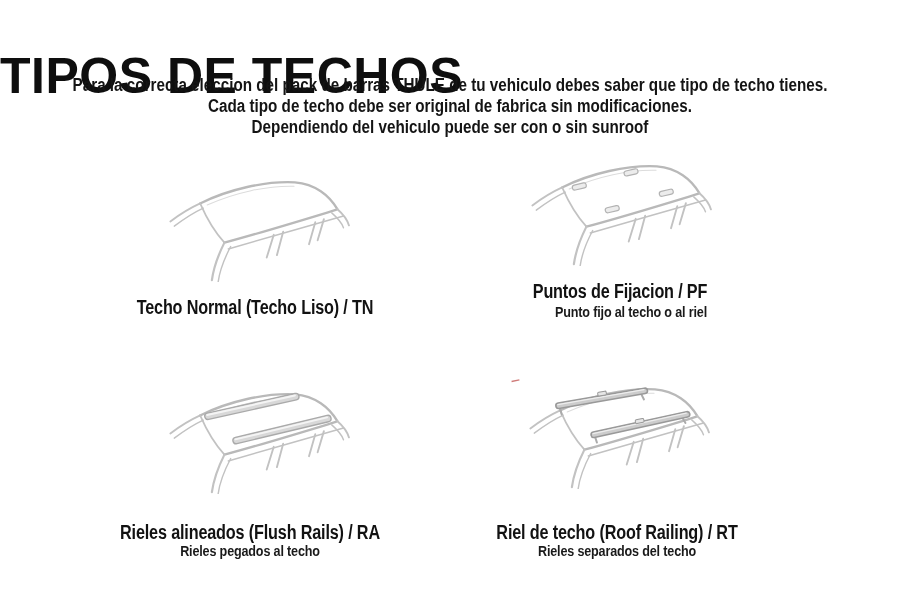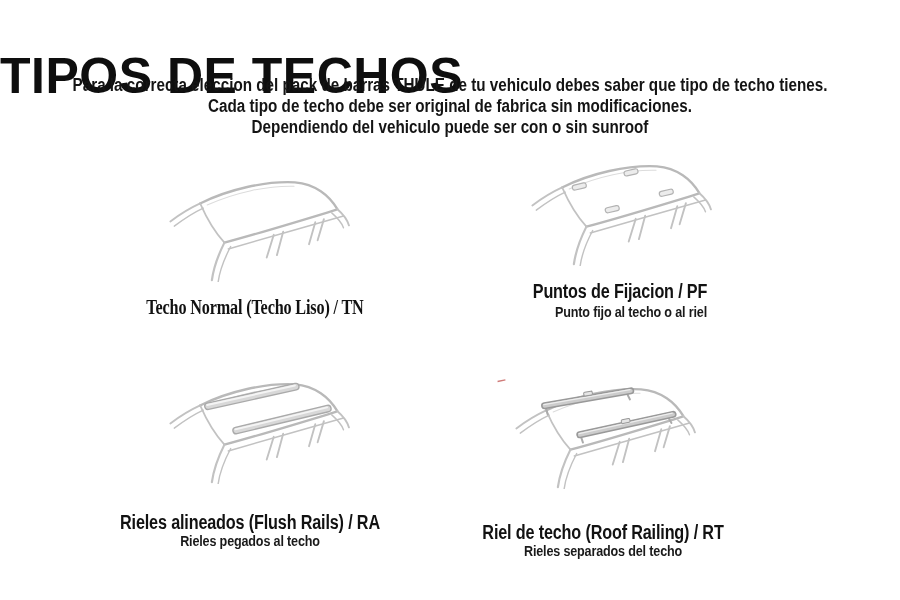--- a/index.html
+++ b/index.html
@@ -25,32 +25,32 @@
     position:absolute;width:360px;text-align:center;white-space:nowrap;
     font-size:20px;line-height:20px;font-weight:700;letter-spacing:-0.2px;
     color:#121212;transform:scaleX(0.81);transform-origin:50% 0;
   }
   .roof-sublabel{
     position:absolute;width:360px;text-align:center;white-space:nowrap;
     font-size:15px;line-height:15px;font-weight:700;letter-spacing:-0.2px;
     color:#1a1a1a;transform:scaleX(0.84);transform-origin:50% 0;
   }
   
-  #card-tn{left:60px;top:148px;width:420px;height:190px;font-family:Liberation Serif, serif;}
+  #card-tn{left:60px;top:148px;width:420px;height:190px;}
   #card-tn .roof-art{left:90px;top:20px;}
   #card-tn .roof-label{left:15px;top:149px;}
   #card-pf{left:430px;top:132px;width:420px;height:195px;}
   #card-pf .roof-art{left:82px;top:20px;}
   #card-pf .roof-label{left:10px;top:149px;}
   #card-pf .roof-sublabel{left:21px;top:172px;}
-  #card-ra{left:40px;top:352px;width:420px;height:215px;}
+  #card-ra{left:40px;top:362px;width:420px;height:215px;}
   #card-ra .roof-art{left:110px;top:18px;}
   #card-ra .roof-label{left:30px;top:160px;}
   #card-ra .roof-sublabel{left:30px;top:181px;}
-  #card-rt{left:413px;top:357px;width:420px;height:215px;}
+  #card-rt{left:427px;top:357px;width:420px;height:215px;}
   #card-rt .roof-art{left:83px;top:18px;}
   #card-rt .roof-label{left:10px;top:165px;}
   #card-rt .roof-sublabel{left:10px;top:186px;}
   svg.roof-art{width:235px;height:114px;}
 </style>
 </head>
 <body>
 
 <svg width="0" height="0" style="position:absolute" aria-hidden="true">
   <defs>

